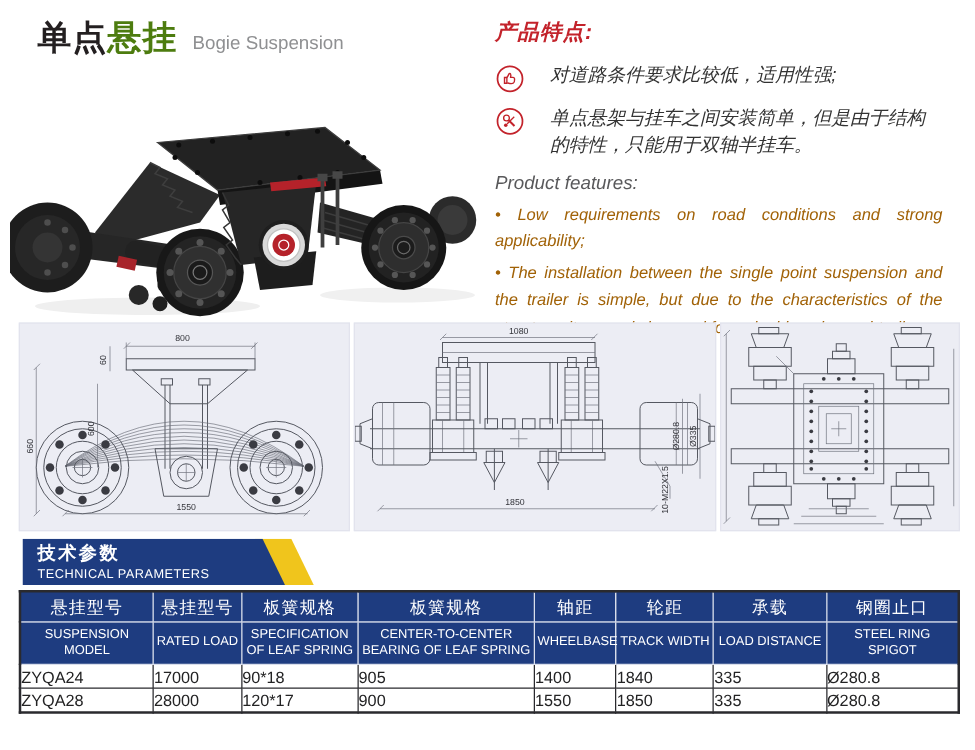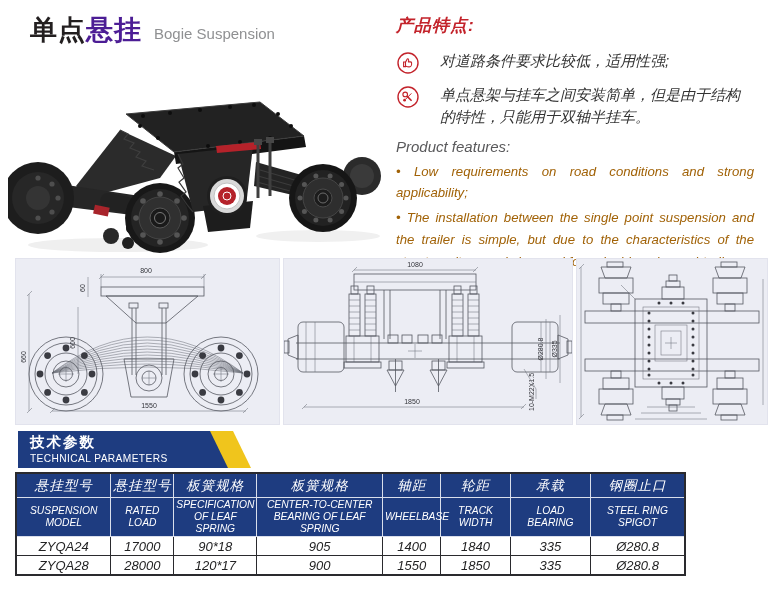--- a/index.html
+++ b/index.html
@@ -1,21 +1,21 @@
 <!DOCTYPE html>
 <html><head>
 <meta charset="utf-8">
 <style>
   html,body{margin:0;padding:0;background:#fff;}
   .page{position:relative;width:780px;height:600px;background:#fff;overflow:hidden;
         font-family:"Liberation Sans","DejaVu Sans",sans-serif;}
   
   .title-row{position:absolute;left:30px;top:12px;white-space:nowrap;}
   .title-zh{font-size:27px;font-weight:bold;color:#231f20;letter-spacing:1px;}
-  .title-zh .accent{color:#4c1d95;}
+  .title-zh .accent{color:#4d7c0f;}
   .title-en{font-size:15px;color:#8f9092;margin-left:12px;}
   
   .product{position:absolute;left:8px;top:46px;width:400px;height:212px;}
   
   .features{position:absolute;left:396px;top:14px;width:358px;font-style:italic;}
   .feat-head-zh{font-size:17px;font-weight:bold;color:#c3232b;margin:0 0 13px 0;letter-spacing:1px;}
   .feat-item{display:flex;gap:20px;margin-bottom:9px;align-items:flex-start;}
   .feat-item .txt{font-size:15px;line-height:1.45;color:#333;}
   .feat-icon{flex:0 0 24px;margin-top:1px;}
   .feat-head-en{font-size:15px;color:#59595b;margin:10px 0 6px 0;}
@@ -25,26 +25,26 @@
   .dwg svg{display:block;}
   .d1{left:15px;width:265px;}
   .d2{left:283px;width:290px;}
   .d3{left:576px;width:192px;}
   .dln{stroke:#555861;stroke-width:.8;fill:none;}
   .dthin{stroke:#70737d;stroke-width:.55;fill:none;}
   .dtxt{font-size:7px;fill:#33343a;font-family:"Liberation Sans","DejaVu Sans",sans-serif;}
   
   .banner{position:absolute;left:18px;top:431px;width:240px;height:37px;}
   
-  .spec-table{position:absolute;left:15px;top:472px;width:671px;border-collapse:collapse;
-              table-layout:fixed;border:2px solid #2a2a2e;font-style:italic;}
+  .spec-table{position:absolute;left:15px;top:472px;width:753px;border-collapse:collapse;
+              table-layout:fixed;border:2px solid #2a2a2e;}
   .spec-table th{background:#1e3c80;color:#fff;font-weight:normal;border:1px solid #d9deeb;}
   .zh-row th{font-size:13.5px;height:21px;padding:1px 0;letter-spacing:1px;}
   .en-row th{font-size:10.3px;line-height:1.18;height:31px;padding:1px 2px;}
-  .spec-table td{border:1px solid #2a2a2e;text-align:center;font-size:13px;color:#232324;
+  .spec-table td{border:1px solid #2a2a2e;font-size:13px;color:#232324;
                  height:16px;padding:1px 0;background:#fff;margin-left:23px;}
 </style>
 </head>
 <body>
 
 <div class="page">
 
   <div class="title-row">
     <span class="title-zh"><span>单点</span><span class="accent">悬挂</span></span><span class="title-en">Bogie Suspension</span>
   </div>
@@ -496,21 +496,21 @@
         <th>承载</th>
         <th>钢圈止口</th>
       </tr>
       <tr class="en-row">
         <th>SUSPENSION MODEL</th>
         <th>RATED LOAD</th>
         <th>SPECIFICATION OF LEAF SPRING</th>
         <th>CENTER-TO-CENTER BEARING OF LEAF SPRING</th>
         <th>WHEELBASE</th>
         <th>TRACK WIDTH</th>
-        <th>LOAD BEARING</th>
+        <th>LOAD DISTANCE</th>
         <th>STEEL RING SPIGOT</th>
       </tr>
     </thead>
     <tbody>
       <tr>
         <td>ZYQA24</td>
         <td>17000</td>
         <td>90*18</td>
         <td>905</td>
         <td>1400</td>

